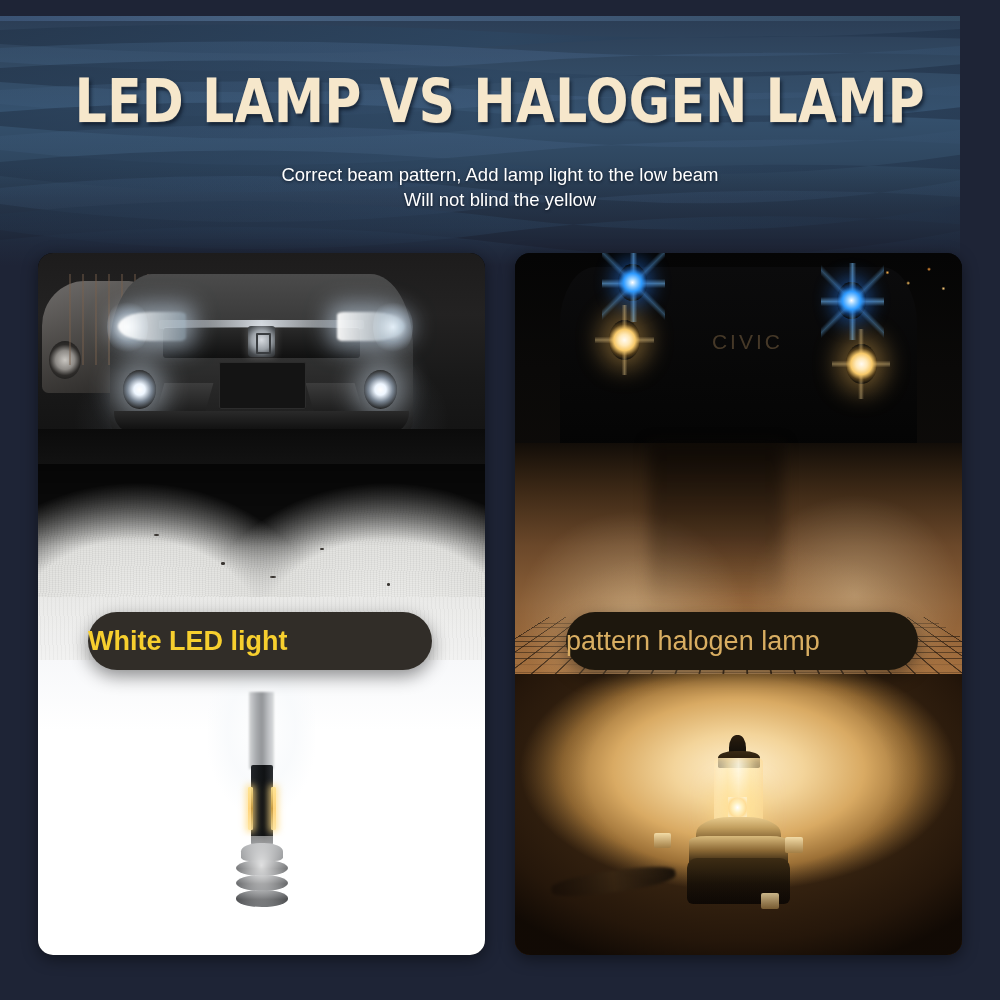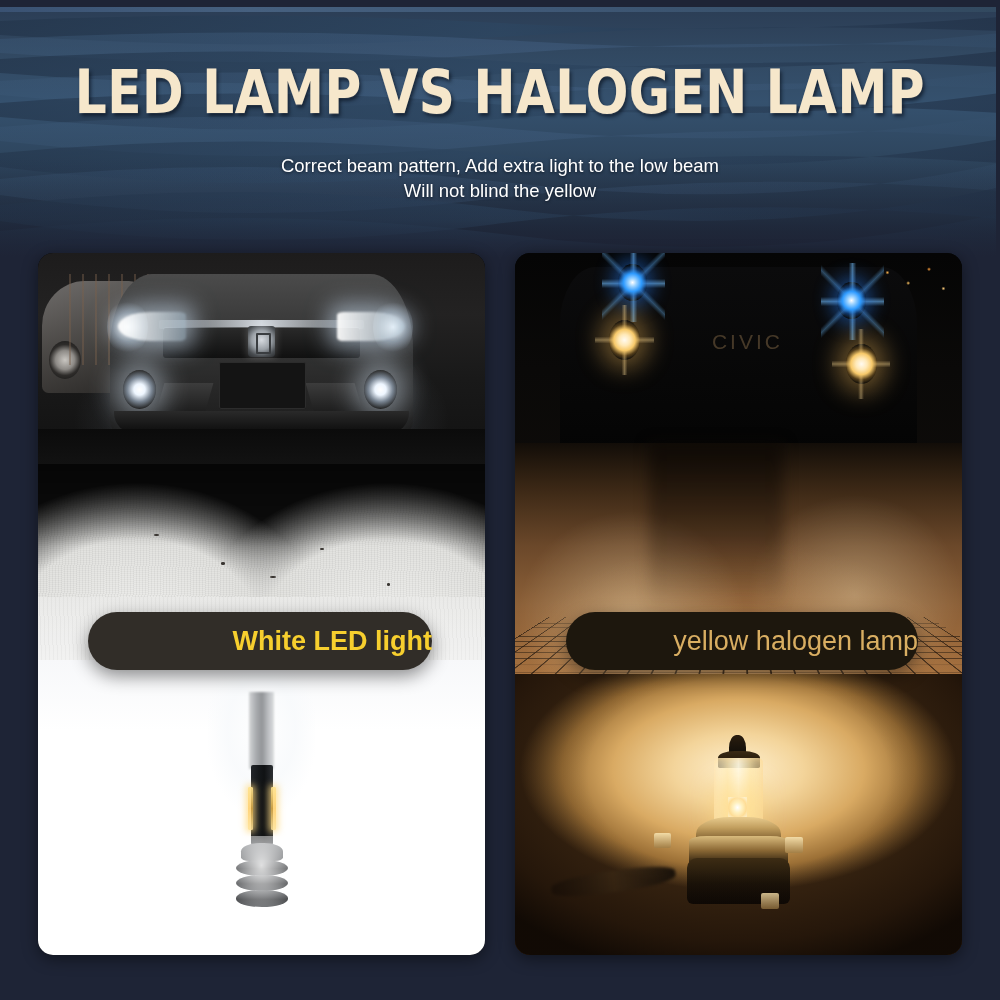--- a/index.html
+++ b/index.html
@@ -15,32 +15,33 @@
     position: relative;
     width: 1000px;
     height: 1000px;
     overflow: hidden;
     background: #1e2436;
   }
 
   
   .header {
     position: absolute;
-    left: 0; top: 7px;
-    width: 996px;
+    left: 0; top: 16px;
+    width: 916px;
     height: 250px;
     overflow: hidden;
     background: linear-gradient(180deg,
       #2b3d55 0%,
       #314861 18%,
       #35516e 38%,
       #2f4760 58%,
       #26374c 75%,
       #1f2a3c 90%,
       #1e2436 100%);
+    padding-left: 44px;
   }
   .header-topstrip {
     position: absolute;
     left: 0; top: 0;
     width: 1000px; height: 5px;
     background: linear-gradient(90deg,#3a5273 0%, #46607f 25%, #3f5876 55%, #32495f 100%);
   }
   .waves { position: absolute; left: 0; top: 0; width: 1000px; height: 250px; }
 
   .title {
@@ -405,21 +406,21 @@
     position: absolute; left: 8%; top: 88%; width: 28%; height: 3%;
     background: linear-gradient(90deg, rgba(30,20,10,0.9), rgba(70,50,26,0.7), rgba(20,14,8,0.95));
     border-radius: 40%;
     transform: rotate(-8deg);
     filter: blur(1.4px);
   }
 
   
   .pill {
     position: absolute;
-    display: flex; align-items: center; justify-content: flex-end;
+    display: flex; align-items: center; justify-content: flex-start;
     border-radius: 999px;
     white-space: nowrap;
     box-shadow: 0 6px 18px rgba(0,0,0,0.45);
   }
   .pill-led {
     left: 88px; top: 612px;
     width: 344px; height: 58px;
     background: #312d28;
     color: #f7cf2e;
     font-size: 27px;
@@ -470,21 +471,21 @@
       <path d="M0,146 Q248,122 508,148 T1000,132 L1000,156 Q742,138 492,164 T0,160 Z" fill="url(#wgA)" opacity="0.62"></path>
       <path d="M0,172 Q250,146 512,176 T1000,156 L1000,184 Q740,162 490,192 T0,188 Z" fill="url(#wgB)" opacity="0.26"></path>
       <path d="M0,198 Q246,170 506,202 T1000,180 L1000,212 Q738,186 488,218 T0,214 Z" fill="url(#wgA)" opacity="0.60"></path>
       <path d="M0,224 Q250,196 510,228 T1000,206 L1000,250 L0,250 Z" fill="url(#wgA)" opacity="0.55"></path>
       <rect x="0" y="150" width="1000" height="100" fill="url(#fadeBottom)"></rect>
     </svg>
 
     <div class="title">LED LAMP VS HALOGEN LAMP</div>
 
     <div class="subtitle">
-      <span>Correct beam pattern, Add extra light to the low beam</span>
+      <span>Correct beam pattern, Add lamp light to the low beam</span>
       <span class="line2">Will not blind the yellow</span>
     </div>
   </div>
 
   <div class="panel panel-left">
     <div class="photo">
 
       <div class="led-sky"></div>
       <div class="garage-car"></div>
       <div class="garage-wheel"></div>
@@ -571,16 +572,16 @@
       <div class="h4-tab bottom"></div>
       <div class="h4-wire"></div>
       <div class="hal-vignette"></div>
     </div>
   </div>
 
   <div class="pill pill-led">
     <span>White LED light</span>
   </div>
   <div class="pill pill-halogen">
-    <span>yellow halogen lamp</span>
+    <span>pattern halogen lamp</span>
   </div>
 
 </div>
 
 </body></html>

